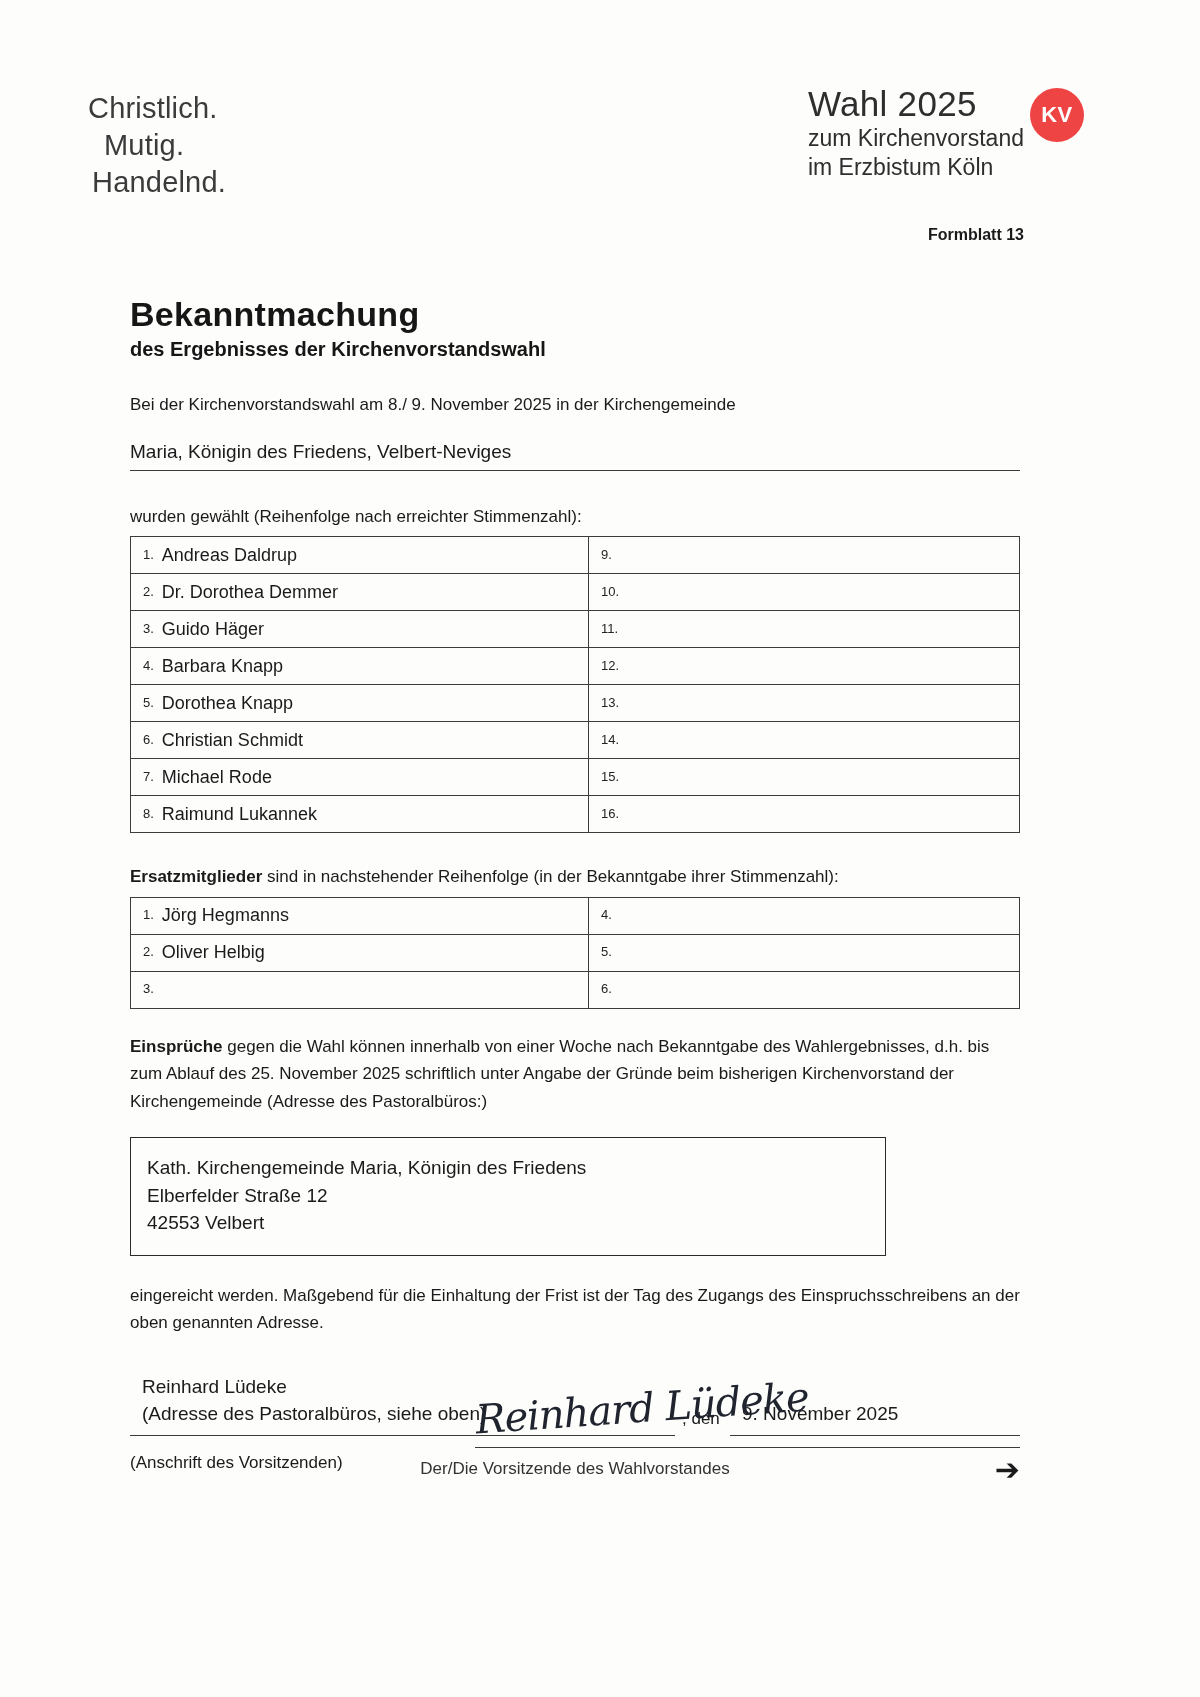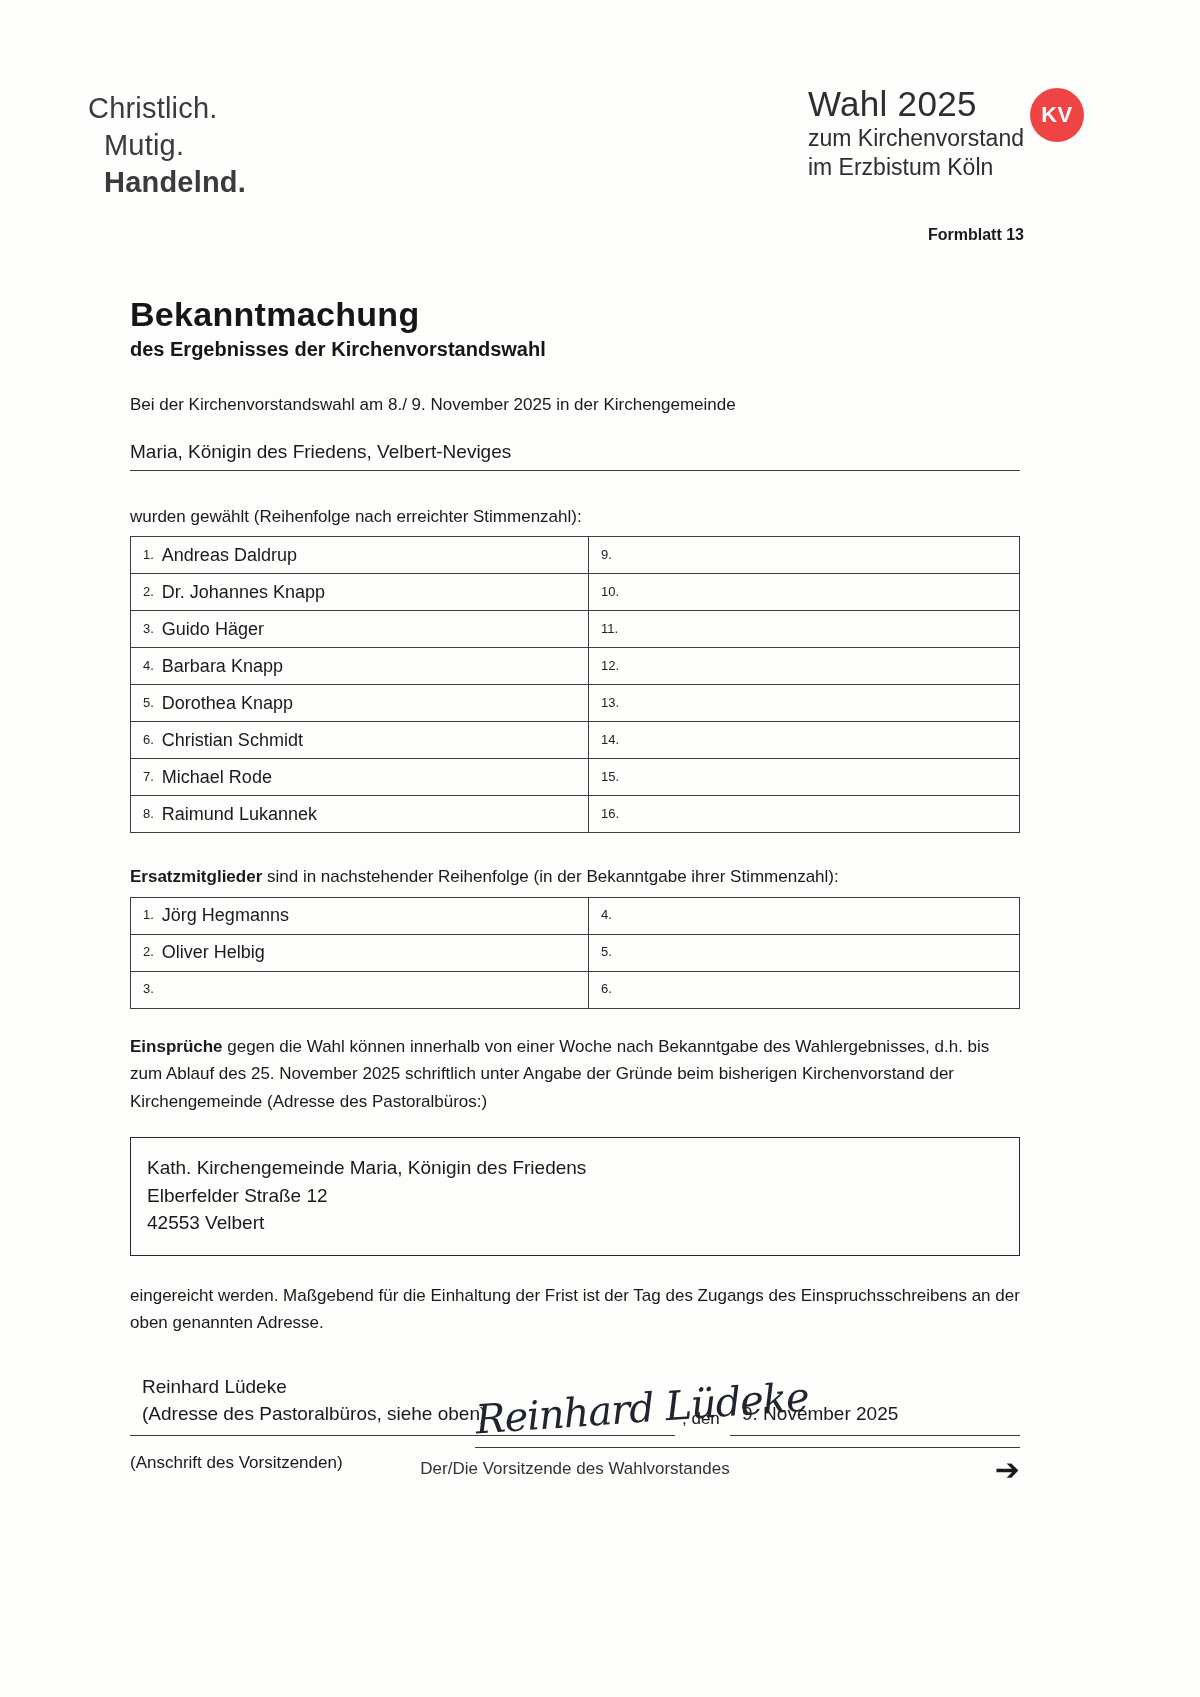--- a/index.html
+++ b/index.html
@@ -33,21 +33,21 @@
     top: 12px;
     font-size: 29px;
     line-height: 1.28;
     color: #3b3b3b;
     font-weight: 400;
     letter-spacing: 0.2px;
   }
   .slogan div { white-space: nowrap; }
   .slogan .l1 { margin-left: 0px; }
   .slogan .l2 { margin-left: 16px; }
-  .slogan .l3 { margin-left: 16px; font-weight: bold; }
+  .slogan .l3 { margin-left: 4px; }
 
   .wahl-block {
     position: absolute;
     right: 176px;
     top: 8px;
     text-align: left;
   }
   .wahl-title {
     font-size: 35px;
     line-height: 1.05;
@@ -150,21 +150,21 @@
   .num {
     font-size: 13px;
     color: #232323;
     margin-right: 8px;
     vertical-align: 2px;
   }
   .nm { font-size: 18px; }
 
   
   .addr-box {
-    width: 890px;
+    width: 756px;
     box-sizing: border-box;
     border: 1.5px solid #2a2a2a;
     padding: 16px 16px 18px 16px;
     margin-top: 22px;
     margin-bottom: 26px;
   }
   .addr-line {
     font-size: 19px;
     line-height: 1.45;
     color: #1a1a1a;
@@ -309,21 +309,21 @@
         <tr>
           <td class="left-cell">
             <span class="num">1.</span><span class="nm">Andreas Daldrup</span>
           </td>
           <td>
             <span class="num">9.</span><span class="nm"></span>
           </td>
         </tr>
         <tr>
           <td class="left-cell">
-            <span class="num">2.</span><span class="nm">Dr. Johannes Knapp</span>
+            <span class="num">2.</span><span class="nm">Dr. Dorothea Demmer</span>
           </td>
           <td>
             <span class="num">10.</span><span class="nm"></span>
           </td>
         </tr>
         <tr>
           <td class="left-cell">
             <span class="num">3.</span><span class="nm">Guido Häger</span>
           </td>
           <td>

